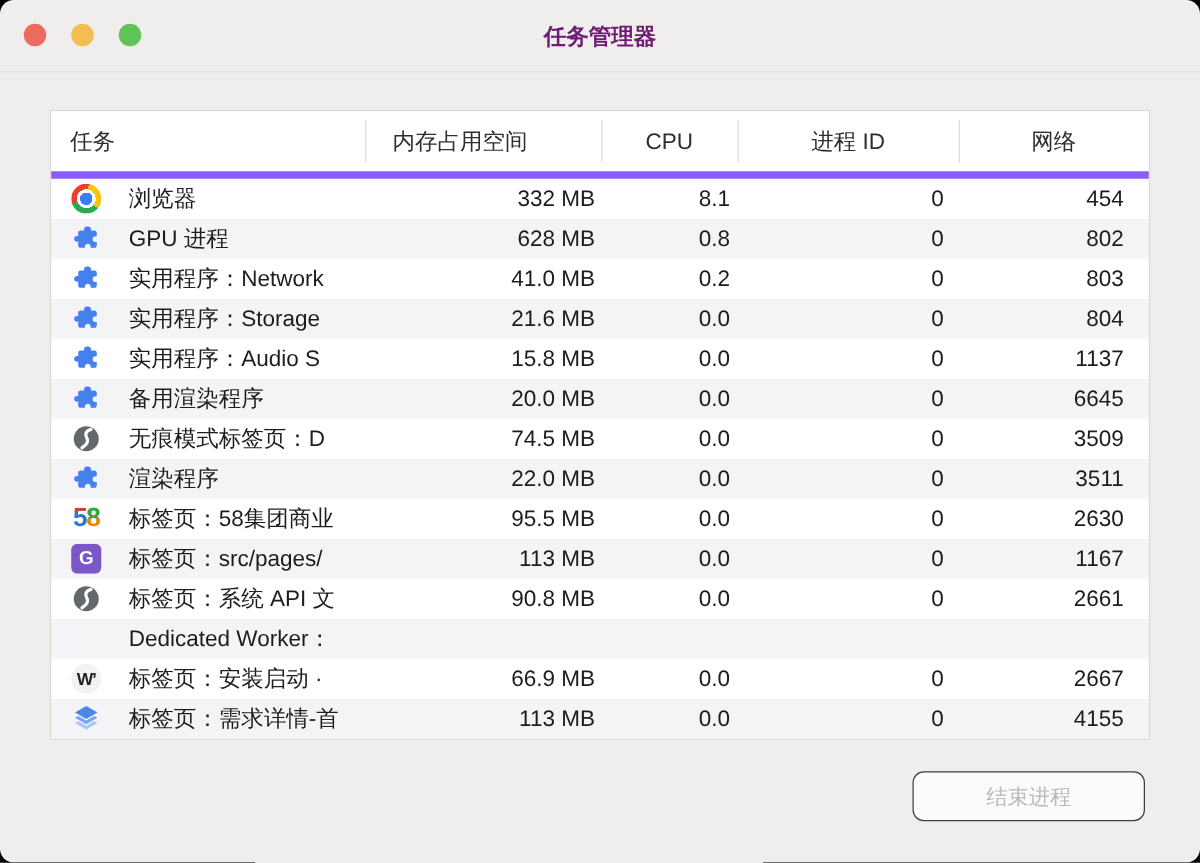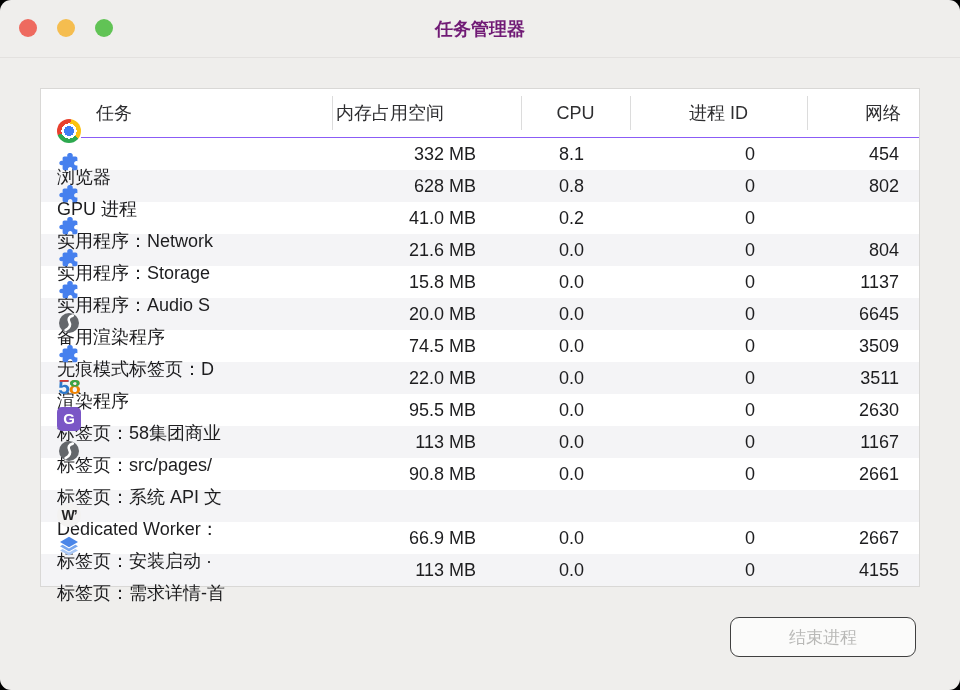--- a/index.html
+++ b/index.html
@@ -12,33 +12,33 @@
             display:flex;align-items:center;justify-content:center;}
   .traffic{position:absolute;left:19px;top:19px;display:flex;gap:20px;}
   .tl{width:18px;height:18px;border-radius:50%;display:inline-block;}
   .tl.red{background:var(--traffic_red,#ee6a5f);}
   .tl.yellow{background:var(--traffic_yellow,#f5bd4f);}
   .tl.green{background:var(--traffic_green,#61c355);}
   .title{font-size:18px;font-weight:700;color:#701a75;}
   
   .table{position:absolute;left:40px;top:88px;width:880px;box-sizing:border-box;
          background:#fff;border:1px solid #d9d8d6;}
-  .thead{height:48px;position:relative;border-bottom:1px solid #8b5cf6;
+  .thead{height:48px;position:relative;border-bottom:6px solid #8b5cf6;
          display:grid;grid-template-columns:251px 189px 109px 177px 152px;
-         align-items:center;background:#fff;margin-left:40px;}
+         align-items:center;background:#fff;}
   .hcell{font-size:18px;color:#2e2e30;font-weight:500;white-space:nowrap;overflow:hidden;}
   .h-task{padding-left:15px;}
-  .h-memory{padding-left:4px;}
+  .h-memory{padding-left:22px;}
   .h-cpu,.h-network,.h-pid{text-align:center;}
   .vsep{position:absolute;top:7px;bottom:7px;width:1px;background:#dcdcdc;}
   .trow{height:32px;display:grid;grid-template-columns:251px 189px 109px 177px 152px;
         align-items:center;background:#fff;}
   .trow.alt{background:var(--row_alt,#f4f4f6);}
   .cell{font-size:18px;color:#1d1d1f;white-space:nowrap;}
-  .col-task{display:flex;align-items:flex-start;gap:22px;padding-left:16px;overflow:hidden;flex-direction:column;}
+  .col-task{display:flex;align-items:center;gap:22px;padding-left:16px;overflow:hidden;}
   .num{text-align:right;font-variant-numeric:tabular-nums;}
   .col-memory{padding-right:5px;}
   .col-cpu{padding-right:6px;}
   .col-network{padding-right:12px;}
   .col-pid{padding-right:20px;}
   
   .ic{width:24px;height:24px;flex:0 0 24px;display:inline-flex;align-items:center;
       justify-content:center;line-height:24px;}
   .chrome{border-radius:50%;background:
       radial-gradient(circle at 50% 50%, #3f7df3 0 5px, #ffffff 5px 7.6px, rgba(0,0,0,0) 7.6px),
@@ -110,20 +110,21 @@
         <div class="trow">
           <div class="cell col-task">
             <svg class="ic" viewBox="0 0 24 24">
               <path style="fill:var(--extension_blue,#4680ee)" d="M13.5 2.1c1.3 0 2.3 1 2.3 2.3 0 .4-.1.7-.2 1h3.1c.9 0 1.7.8 1.7 1.7v3.1c-.3-.1-.6-.2-1-.2-1.3 0-2.3 1-2.3 2.3s1 2.3 2.3 2.3c.4 0 .7-.1 1-.2v3.1c0 .9-.8 1.7-1.7 1.7h-3.4c.1-.3.2-.6.2-1 0-1.3-1-2.3-2.3-2.3s-2.3 1-2.3 2.3c0 .4.1.7.2 1H7.3c-.9 0-1.7-.8-1.7-1.7v-3.4c-.3.1-.6.2-1 .2-1.3 0-2.3-1-2.3-2.3s1-2.3 2.3-2.3c.4 0 .7.1 1 .2V7.1c0-.9.8-1.7 1.7-1.7h3.1c-.1-.3-.2-.6-.2-1 0-1.3 1-2.3 2.3-2.3z"></path>
             </svg>
             <span>实用程序：Network</span>
           </div>
           <div class="cell num col-memory">41.0 MB</div>
           <div class="cell num col-cpu">0.2</div>
           <div class="cell num col-network">0</div>
+          <div class="cell num col-pid">803</div>
         </div>
         <div class="trow alt">
           <div class="cell col-task">
             <svg class="ic" viewBox="0 0 24 24">
               <path style="fill:var(--extension_blue,#4680ee)" d="M13.5 2.1c1.3 0 2.3 1 2.3 2.3 0 .4-.1.7-.2 1h3.1c.9 0 1.7.8 1.7 1.7v3.1c-.3-.1-.6-.2-1-.2-1.3 0-2.3 1-2.3 2.3s1 2.3 2.3 2.3c.4 0 .7-.1 1-.2v3.1c0 .9-.8 1.7-1.7 1.7h-3.4c.1-.3.2-.6.2-1 0-1.3-1-2.3-2.3-2.3s-2.3 1-2.3 2.3c0 .4.1.7.2 1H7.3c-.9 0-1.7-.8-1.7-1.7v-3.4c-.3.1-.6.2-1 .2-1.3 0-2.3-1-2.3-2.3s1-2.3 2.3-2.3c.4 0 .7.1 1 .2V7.1c0-.9.8-1.7 1.7-1.7h3.1c-.1-.3-.2-.6-.2-1 0-1.3 1-2.3 2.3-2.3z"></path>
             </svg>
             <span>实用程序：Storage</span>
           </div>
           <div class="cell num col-memory">21.6 MB</div>
           <div class="cell num col-cpu">0.0</div>

